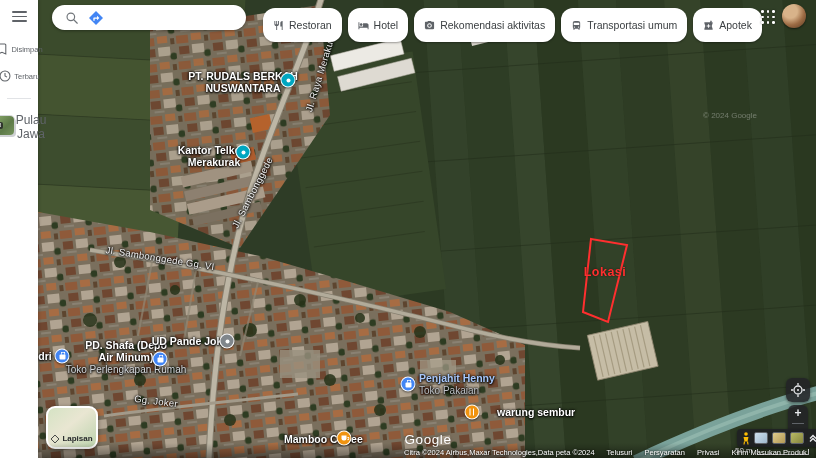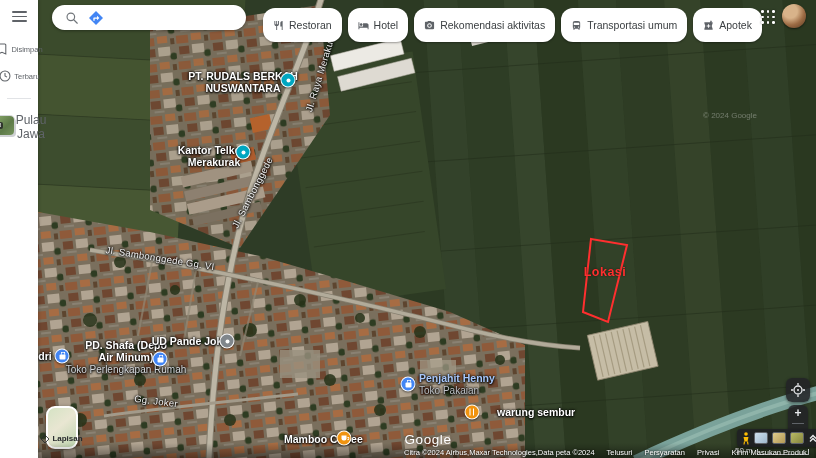--- a/index.html
+++ b/index.html
@@ -62,21 +62,21 @@
   .side-item .lbl{font-size:7.5px;color:#5f6368;}
   .side-div{width:24px;height:1px;background:#e1e3e6;margin:2px 0 10px;}
   .recent-thumb{width:22px;height:19px;border-radius:4px;position:relative;cursor:pointer;
       background:linear-gradient(135deg,#8fae6e,#5d7a48 60%,#74925c);
       box-shadow:2px 2px 0 #cfd1d4,0 0 0 1px #d7d9dc;}
   .recent-thumb .badge{position:absolute;left:1px;top:6px;background:rgba(32,33,36,.8);color:#fff;
       font-size:6px;padding:0 2px;border-radius:2px;line-height:7px;}
   .recent-lbl{font-size:12px;color:#5f6368;text-align:center;line-height:1.2;margin-top:4px;white-space:pre-line;}
 
   
-  .layers-btn{left:46px;top:406px;width:32px;height:43px;border-radius:9px;border:2px solid #fff;
+  .layers-btn{left:46px;top:406px;width:52px;height:43px;border-radius:9px;border:2px solid #fff;
       box-sizing:border-box;cursor:pointer;box-shadow:0 1px 4px rgba(0,0,0,.4);
       background:linear-gradient(140deg,#d5e3c4 0%,#e9e6d2 45%,#bcd3ad 100%);
       display:flex;align-items:flex-end;justify-content:center;padding-bottom:4px;}
   .layers-btn .row{display:flex;align-items:center;gap:3px;font-size:8px;font-weight:700;color:#27292c;}
   .layers-btn .dia{width:6px;height:6px;border:1.4px solid #27292c;transform:rotate(45deg) scale(.8);}
 
   .ctl-btn{background:rgba(34,35,39,.88);border-radius:6px;box-shadow:0 1px 3px rgba(0,0,0,.5);cursor:pointer;}
   .locate-btn{left:786px;top:378px;width:24px;height:24px;display:flex;align-items:center;justify-content:center;}
   .zoom-pill{left:788px;top:405px;width:20px;height:36px;display:flex;flex-direction:column;align-items:center;justify-content:space-between;padding:1px 0;box-sizing:border-box;}
   .zoom-pill .zb{color:#e8eaed;font-size:12px;line-height:14px;width:100%;text-align:center;cursor:pointer;font-weight:600;}

